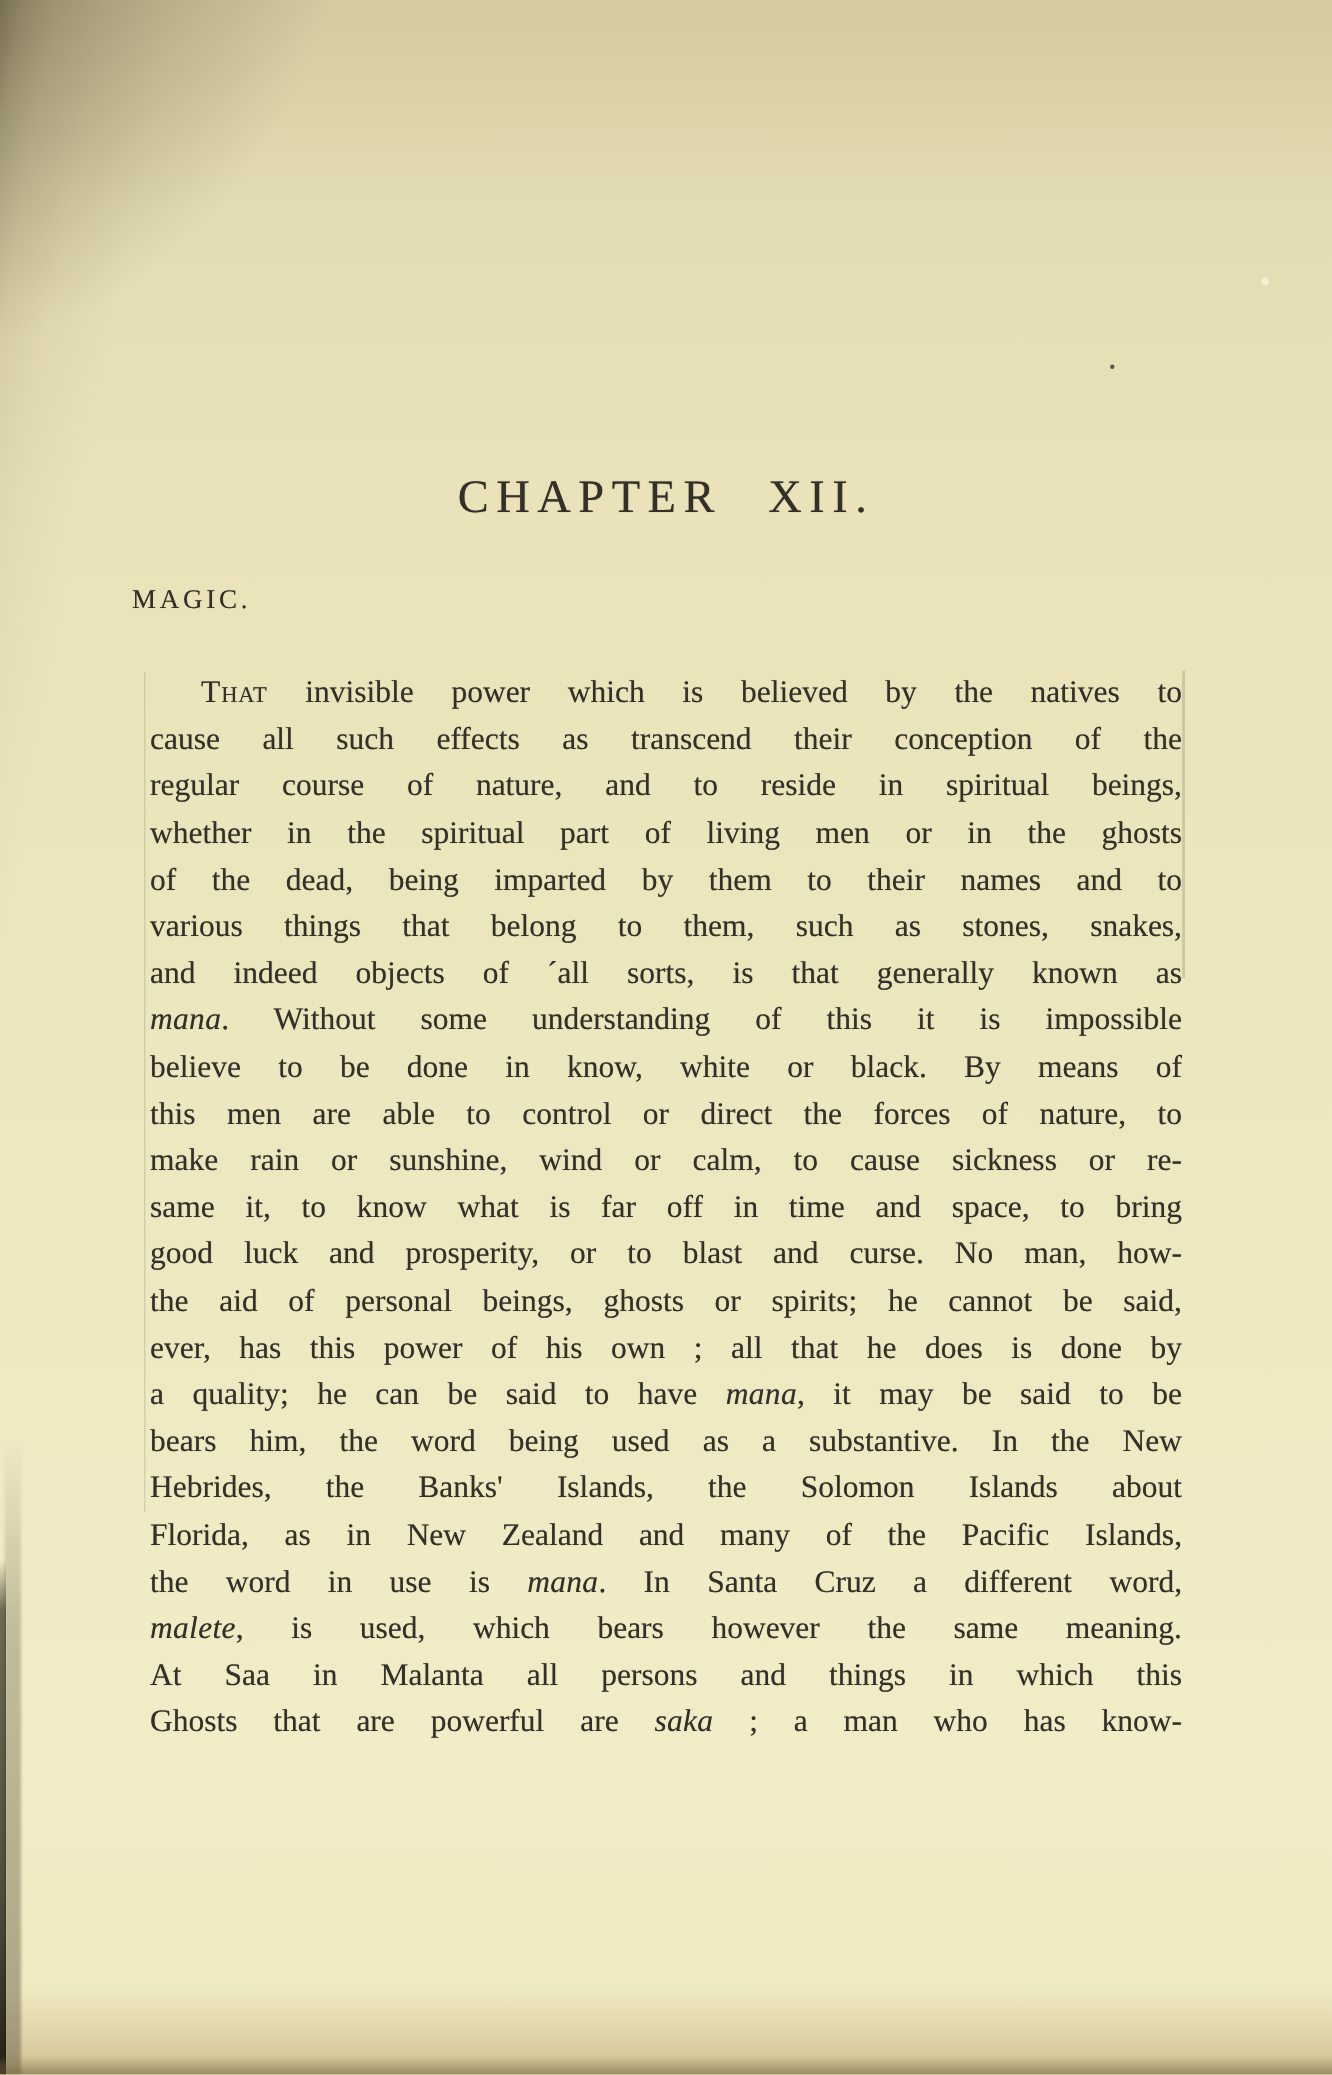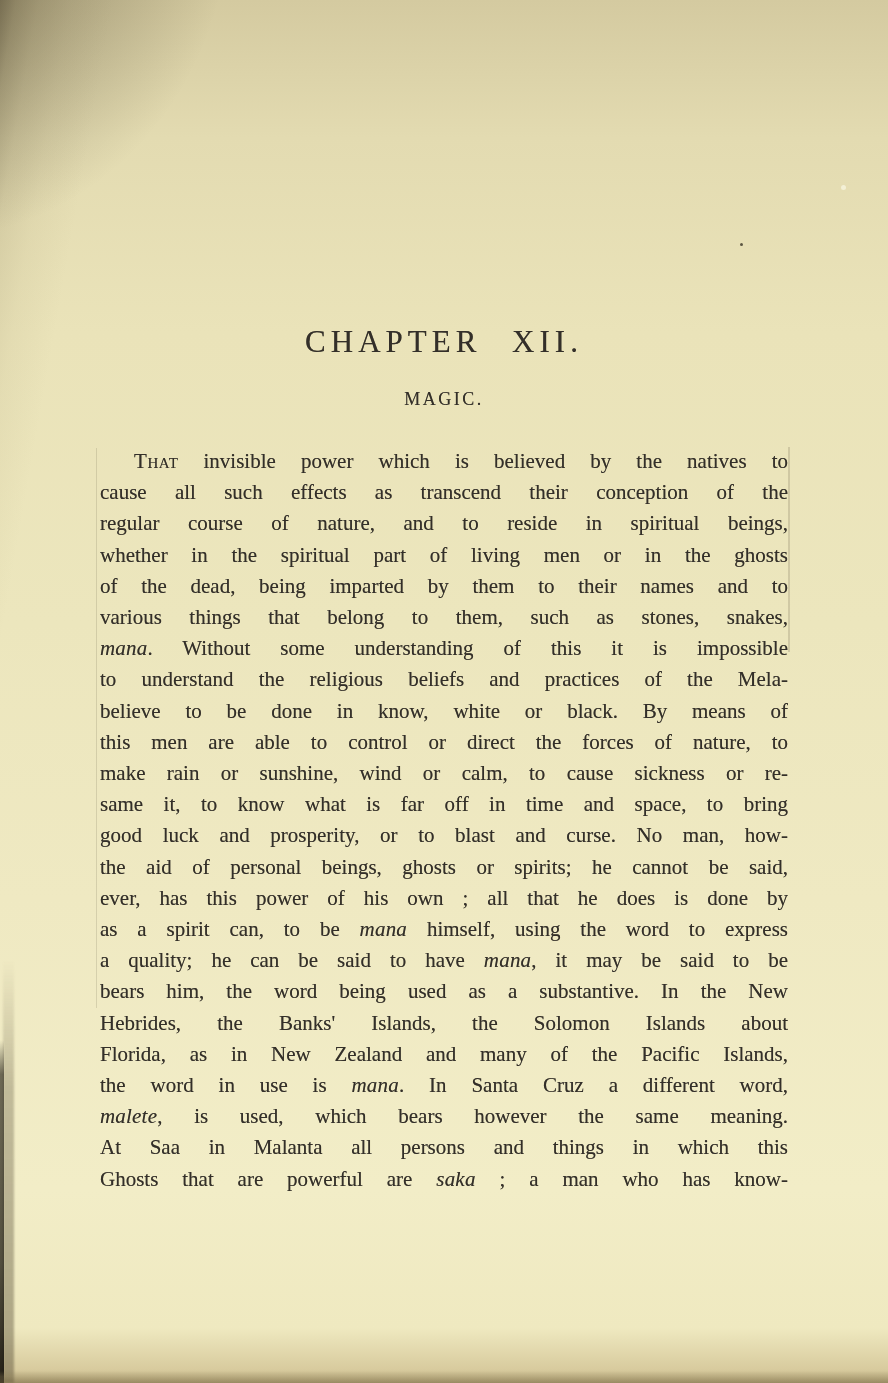--- a/index.html
+++ b/index.html
@@ -52,30 +52,29 @@
   .speck-dark {
     position: absolute; left: 740px; top: 243px; width: 3px; height: 3px;
     border-radius: 50%; background: rgba(58,52,38,0.8);
   }
   .speck-light {
     position: absolute; left: 841px; top: 185px; width: 5px; height: 5px;
     border-radius: 50%; background: rgba(255,255,242,0.55);
   }
   
   .h1 {
-    position: absolute; top: 324px; left: 100px; width: 688px;
+    position: absolute; top: 313px; left: 100px; width: 688px;
     text-align: center;
     font-size: 31px; font-weight: 400;
     letter-spacing: 5px; word-spacing: 18px;
     color: var(--ink, #2e2a24);
     text-shadow: 0 0 0.6px rgba(46,42,36,0.55);
   }
   .h2 {
-    position: absolute; top: 389px; left: 100px; width: 688px;
-    text-align: center;
+    position: absolute; top: 389px; left: 88px; width: 688px;
     font-size: 18px; font-weight: 400;
     letter-spacing: 2.5px;
     color: var(--ink, #2e2a24);
     text-shadow: 0 0 0.5px rgba(46,42,36,0.5);
   }
   .para {
     position: absolute; top: 446px; left: 100px; width: 688px;
     font-size: 21px; line-height: 31.2px;
     color: var(--ink, #332f29);
     text-shadow: 0 0 0.5px rgba(48,43,35,0.5);
@@ -103,30 +102,29 @@
 
   <div class="h1">CHAPTER XII.</div>
   <div class="h2">MAGIC.</div>
   <div class="para" id="para">
       <div class="line first"><span class="sc">That</span><span> invisible power which is believed by the natives to</span></div>
       <div class="line"><span>cause all such effects as transcend their conception of the</span></div>
       <div class="line"><span>regular course of nature, and to reside in spiritual beings,</span></div>
       <div class="line"><span>whether in the spiritual part of living men or in the ghosts</span></div>
       <div class="line"><span>of the dead, being imparted by them to their names and to</span></div>
       <div class="line"><span>various things that belong to them, such as stones, snakes,</span></div>
+      <div class="line"><span>and indeed objects of ´all sorts, is that generally known as</span></div>
       <div class="line"><i>mana</i><span>. Without some understanding of this it is impossible</span></div>
-      <div class="line"><span>to understand the religious beliefs and practices of the Mela-</span></div>
       <div class="line"><span>believe to be done in know, white or black. By means of</span></div>
       <div class="line"><span>this men are able to control or direct the forces of nature, to</span></div>
       <div class="line"><span>make rain or sunshine, wind or calm, to cause sickness or re-</span></div>
       <div class="line"><span>same it, to know what is far off in time and space, to bring</span></div>
       <div class="line"><span>good luck and prosperity, or to blast and curse. No man, how-</span></div>
       <div class="line"><span>the aid of personal beings, ghosts or spirits; he cannot be said,</span></div>
       <div class="line"><span>ever, has this power of his own ; all that he does is done by</span></div>
-      <div class="line"><span>as a spirit can, to be </span><i>mana</i><span> himself, using the word to express</span></div>
       <div class="line"><span>a quality; he can be said to have </span><i>mana</i><span>, it may be said to be</span></div>
       <div class="line"><span>bears him, the word being used as a substantive. In the New</span></div>
       <div class="line"><span>Hebrides, the Banks' Islands, the Solomon Islands about</span></div>
       <div class="line"><span>Florida, as in New Zealand and many of the Pacific Islands,</span></div>
       <div class="line"><span>the word in use is </span><i>mana</i><span>. In Santa Cruz a different word,</span></div>
       <div class="line"><i>malete</i><span>, is used, which bears however the same meaning.</span></div>
       <div class="line"><span>At Saa in Malanta all persons and things in which this</span></div>
       <div class="line"><span>Ghosts that are powerful are </span><i>saka</i><span> ; a man who has know-</span></div>
     </div>
 </div>

